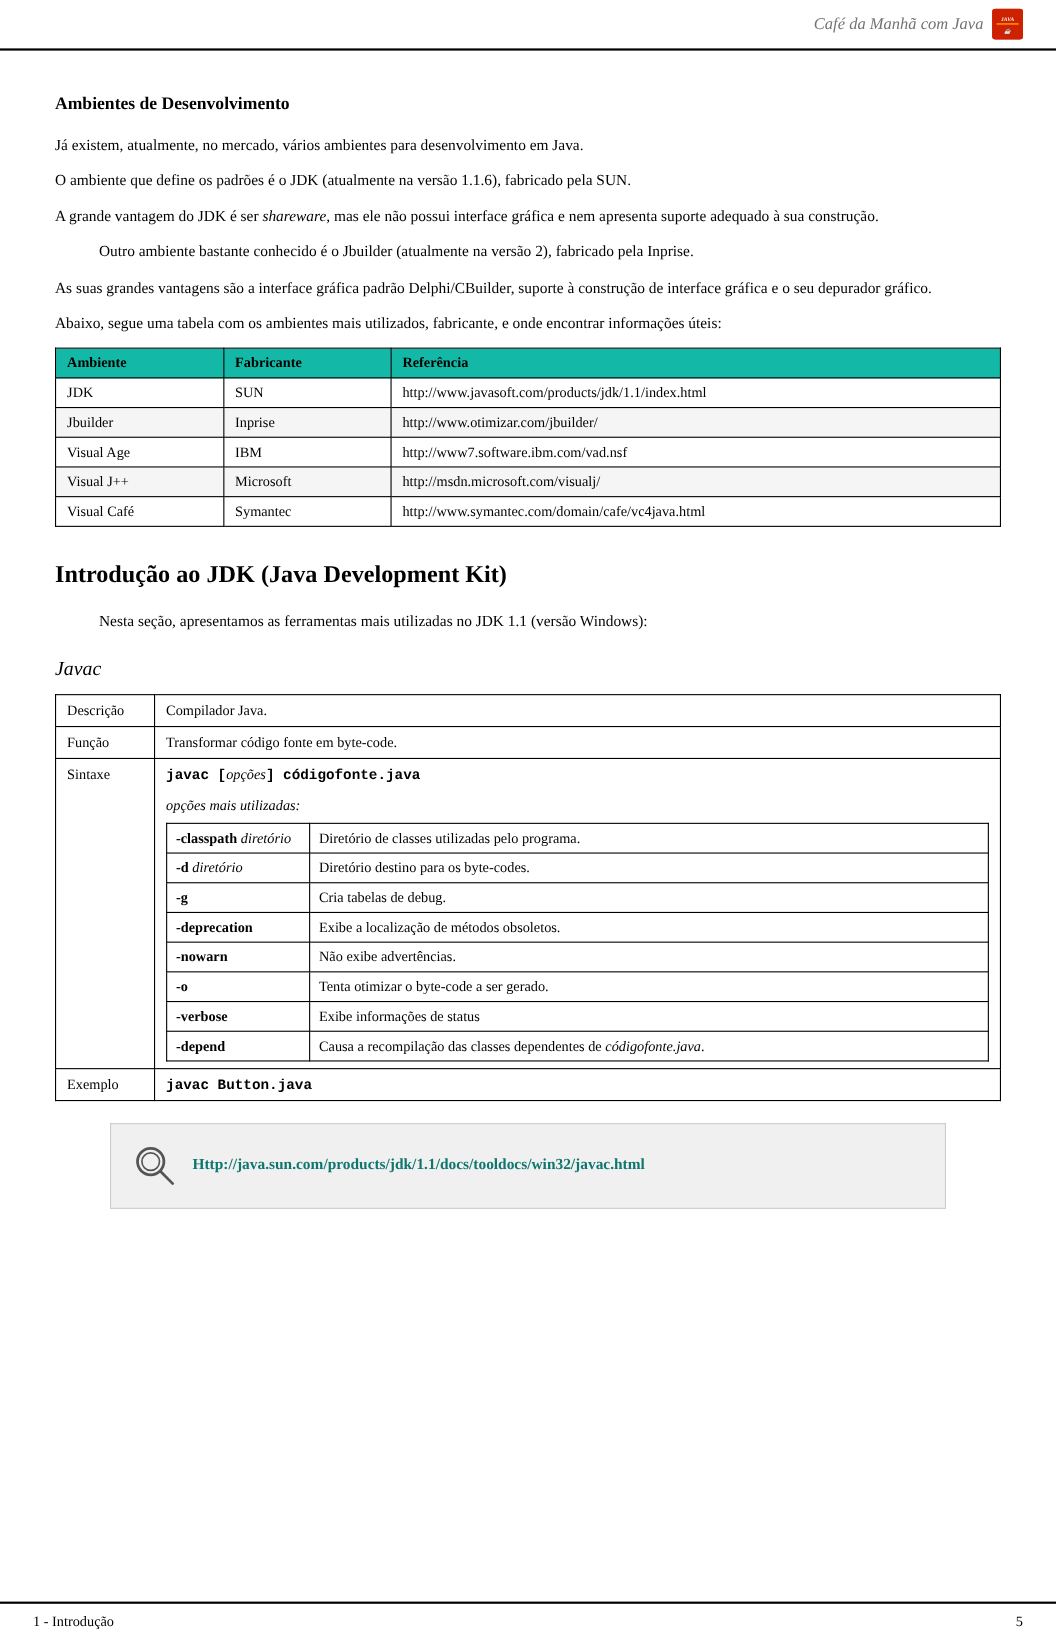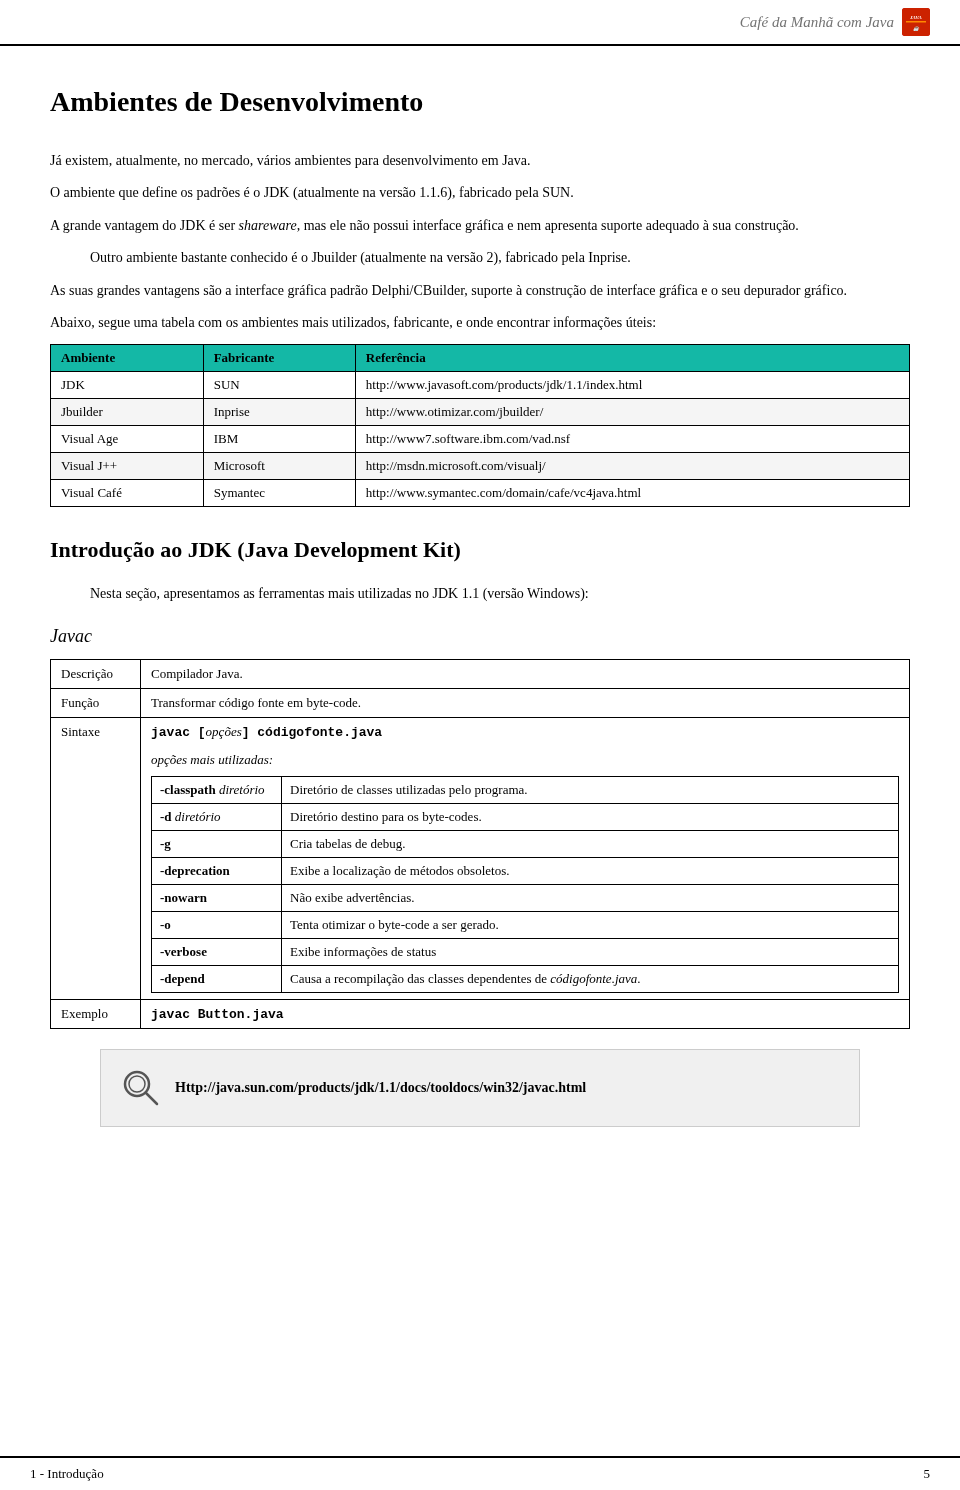--- a/index.html
+++ b/index.html
@@ -56,24 +56,24 @@
       vertical-align: middle;
     }
 
     
     .content {
       padding: 30px 50px 30px 50px;
     }
 
     
     .section-heading {
-      font-size: 28px;
+      font-size: 16px;
       font-weight: bold;
       color: #000;
-      margin-bottom: 32px;
+      margin-bottom: 18px;
       margin-top: 10px;
     }
 
     
     .body-text {
       font-size: 14px;
       line-height: 1.6;
       text-align: justify;
       margin-bottom: 10px;
     }
@@ -217,21 +217,21 @@
 
     .search-icon-circle {
       width: 40px;
       height: 40px;
       flex-shrink: 0;
     }
 
     .url-text {
       font-size: 14px;
       font-weight: bold;
-      color: #000000;
+      color: #0f766e;
       word-break: break-all;
     }
 
     .options-intro {
       font-style: italic;
       margin-bottom: 6px;
       font-size: 13px;
     }
   </style>
 </head>

